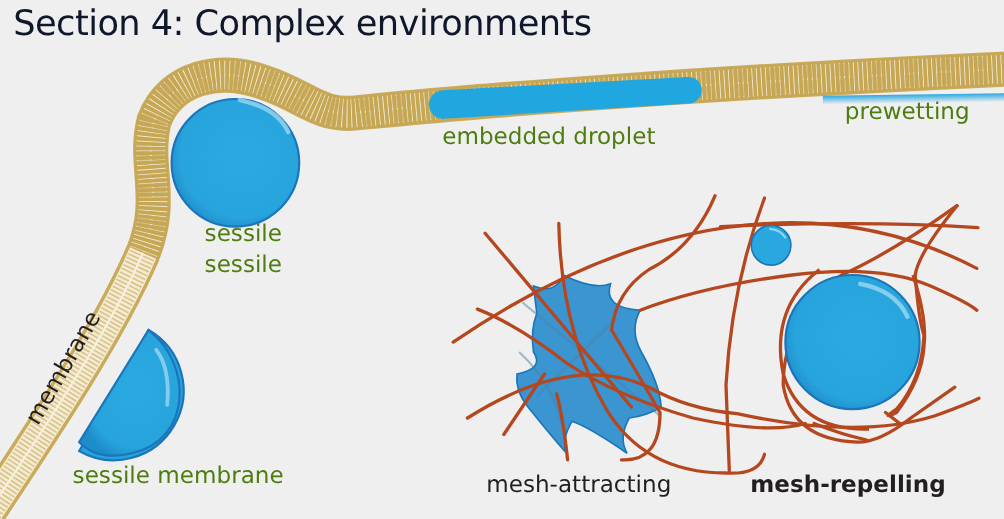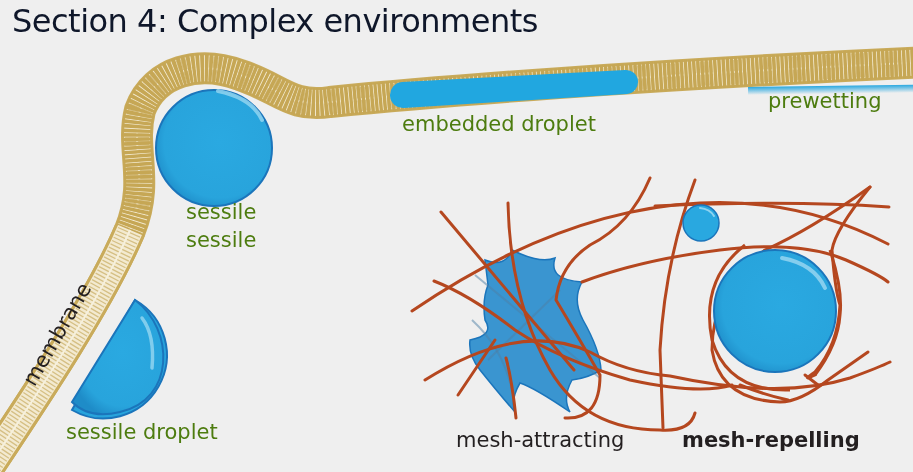--- a/index.html
+++ b/index.html
@@ -100,15 +100,15 @@
 </svg>
 
 <div class="title">Section 4: Complex environments</div>
 
 <div class="lbl dark" style="left:18px; top:310px; transform: rotate(-60deg); transform-origin: left top; font-size:21px; top: 378px;">membrane</div>
 
 <div class="lbl blue" style="left:186px; top:200px;">sessile</div>
 <div class="lbl blue" style="left:186px; top:228px;">sessile</div>
 <div class="lbl blue" style="left:402px; top:112px;">embedded droplet</div>
 <div class="lbl blue" style="left:768px; top:89px;">prewetting</div>
-<div class="lbl blue" style="left:66px; top:420px;">sessile droplet</div>
-<div class="lbl dark" style="left:456px; top:428px;">mesh-attracting</div>
+<div class="lbl blue" style="left:66px; top:420px;">sessile membrane</div>
+<div class="lbl dark" style="left:442px; top:428px;">mesh-attracting</div>
 <div class="lbl dark" style="left:682px; top:428px;font-weight:bold;">mesh-repelling</div>
 
 </body></html>

